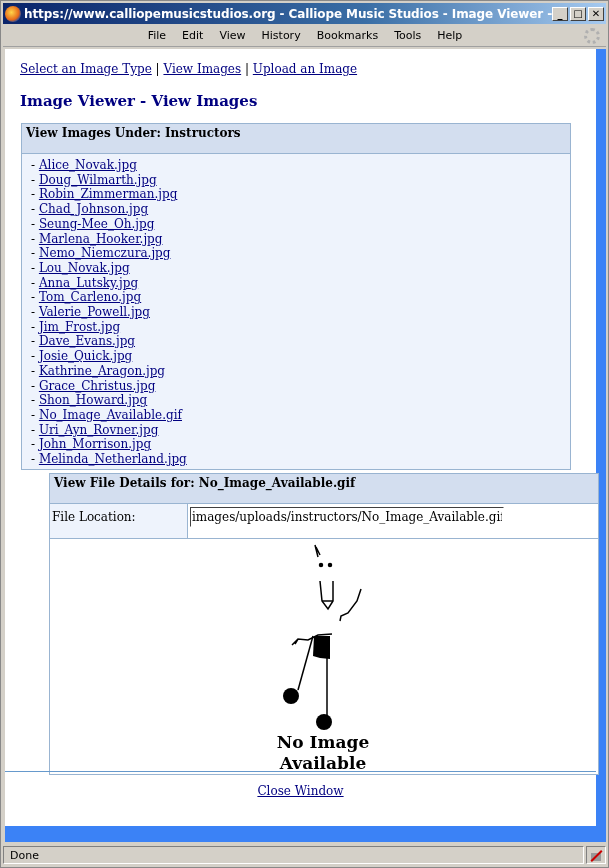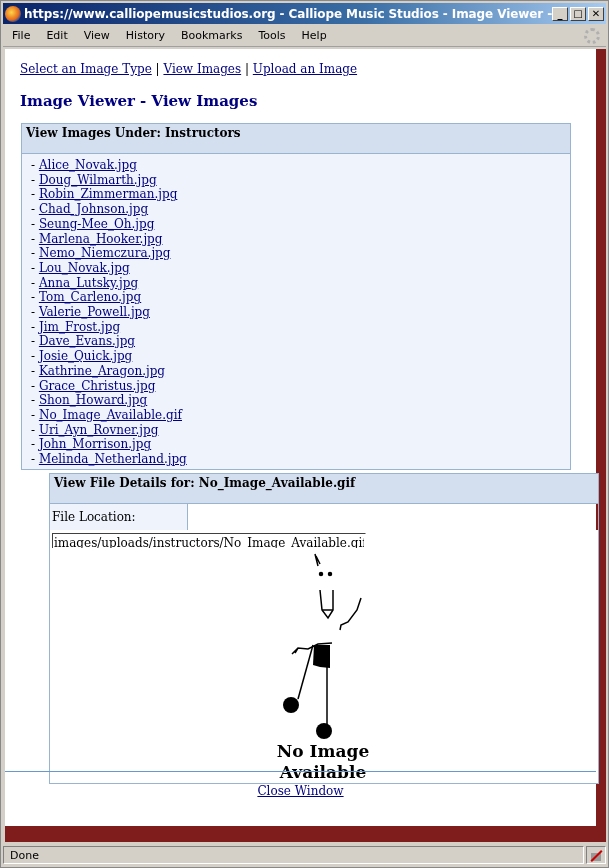--- a/index.html
+++ b/index.html
@@ -3,34 +3,34 @@
 <meta charset="utf-8">
 <style>
   * { box-sizing: border-box; margin: 0; padding: 0; }
   html, body { width: 609px; height: 868px; overflow: hidden; background: #d4d0c8; font-family: "DejaVu Serif", serif; }
   .window { position: absolute; left: 0; top: 0; width: 609px; height: 868px; background: #d4d0c8; border: 1px solid #888; }
   .titlebar { position: absolute; left: 2px; top: 2px; width: 603px; height: 21px; background: linear-gradient(to right, #0a246a, #3a6ea5 60%, #a6caf0); color: #fff; font-family: "DejaVu Sans", sans-serif; font-weight: bold; font-size: 12px; display: flex; align-items: center; }
   .titlebar .ff-icon { width: 16px; height: 16px; margin: 0 3px 0 2px; border-radius: 50%; background: radial-gradient(circle at 40% 40%, #ffd54a, #e66a1a 55%, #2a4c9c 75%); flex: 0 0 auto; }
   .titlebar .title { white-space: nowrap; overflow: hidden; flex: 1 1 auto; letter-spacing: -0.1px; }
   .winbtns { display: flex; gap: 2px; margin-right: 2px; }
   .winbtn { width: 16px; height: 14px; background: #d4d0c8; border: 1px solid; border-color: #fff #404040 #404040 #fff; color: #000; font-size: 10px; line-height: 12px; text-align: center; font-family: "DejaVu Sans", sans-serif; font-weight: bold; }
-  .menubar { position: absolute; left: 2px; top: 24px; width: 603px; height: 22px; display: flex; align-items: center; font-family: "DejaVu Sans", sans-serif; font-size: 11px; color: #000; border-bottom: 1px solid #a0a0a0; }
+  .menubar { position: absolute; left: 2px; top: 24px; width: 603px; height: 22px; display: flex; align-items: center; font-family: "DejaVu Sans", sans-serif; font-size: 11px; color: #000; border-bottom: 1px solid #a0a0a0; justify-content: center; }
   .menubar .mi { padding: 0 8px; }
   .menubar .mi:first-child { padding-left: 9px; }
   .throbber { position: absolute; right: 6px; top: 3px; width: 16px; height: 16px; border-radius: 50%; border: 3px dotted #b0b0b0; }
-  .content { position: absolute; left: 4px; top: 48px; width: 601px; height: 793px; background: #7f1d1d; }
+  .content { position: absolute; left: 4px; top: 48px; width: 601px; height: 793px; background: #3b82f6; }
   .page { position: absolute; left: 0; top: 0; width: 591px; height: 777px; background: #fff; }
   .nav { position: absolute; left: 15px; top: 13px; font-size: 12px; color: #000; }
   .nav a { color: #000080; text-decoration: underline; }
   h1.title { position: absolute; left: 15px; top: 43px; font-size: 15px; font-weight: bold; color: #000080; }
   .panel { position: absolute; left: 16px; width: 550px; border: 1px solid #99b4d1; }
   .panel-head { background: #d3deef; font-weight: bold; font-size: 12px; padding: 2px 4px; height: 30px; border-bottom: 1px solid #99b4d1; color: #000; }
   .list { background: #eef3fc; padding: 4px 0 2px 9px; font-size: 12px; line-height: 14.7px; }
   .list a { color: #000080; text-decoration: underline; }
-  .row { display: flex; height: 44px; border-bottom: 1px solid #99b4d1; font-size: 12px; flex-direction: column; }
+  .row { display: flex; height: 35px; border-bottom: 1px solid #99b4d1; font-size: 12px; }
   .row .lbl { width: 138px; background: #eef3fc; padding: 6px 2px; border-right: 1px solid #99b4d1; }
   .row .val { flex: 1; background: #fff; padding: 3px 2px; }
   .row input { font-family: "DejaVu Serif", serif; font-size: 12px; height: 20px; width: 314px; border: 1px solid; border-color: #404040 #fff #fff #404040; padding: 0 1px; color: #000; }
   .imgbox { height: 235px; background: #fff; position: relative; }
   .hr { position: absolute; left: 0; top: 722px; width: 591px; height: 1px; background: #6699cc; }
   .close { position: absolute; top: 735px; left: 0; width: 591px; text-align: center; font-size: 12px; }
   .close a { color: #000080; text-decoration: underline; }
   .statusbar { position: absolute; left: 2px; top: 844px; width: 603px; height: 20px; display: flex; align-items: center; font-family: "DejaVu Sans", sans-serif; font-size: 11px; }
   .status-text { flex: 1; height: 18px; border: 1px solid; border-color: #808080 #fff #fff #808080; padding: 2px 6px; }
   .lock { width: 20px; height: 18px; margin-left: 2px; border: 1px solid; border-color: #808080 #fff #fff #808080; position: relative; }

